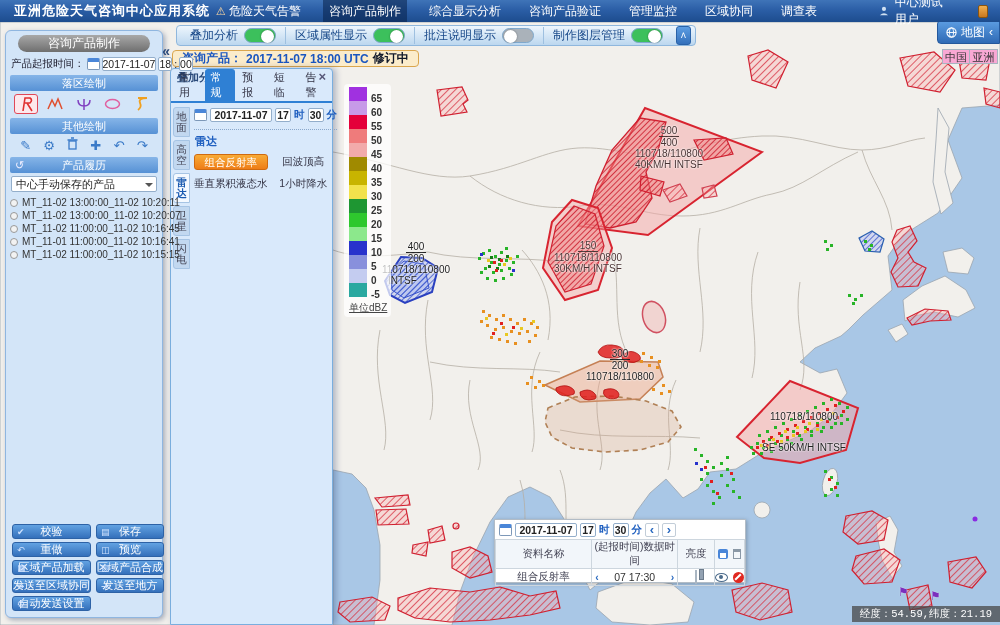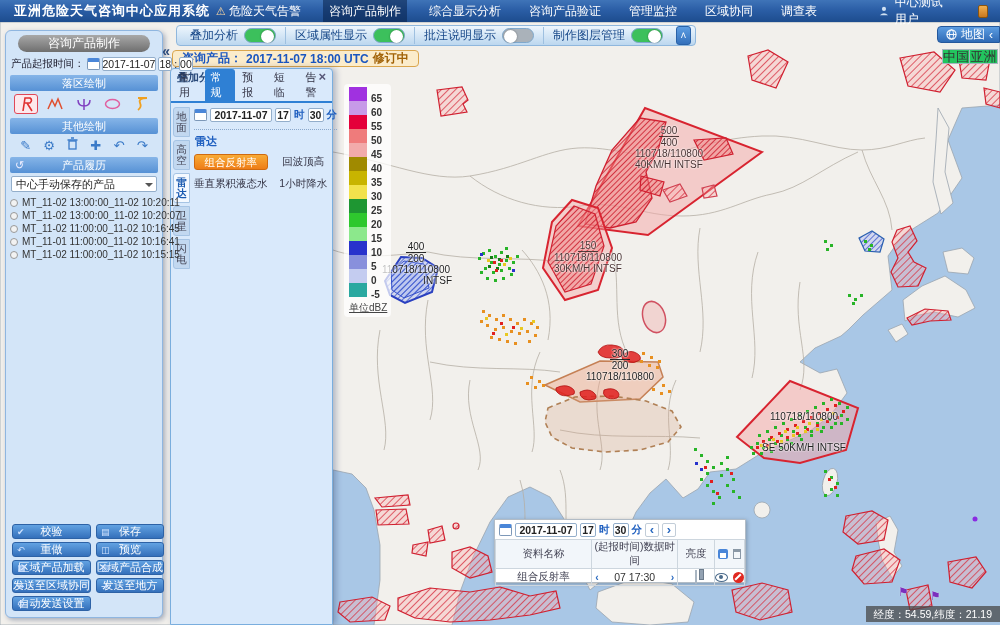--- a/index.html
+++ b/index.html
@@ -25,30 +25,30 @@
   .tgl-group:first-child { border-left:none; }
   .tgl-label { color:#1a4a8a; font-size:12px; white-space:nowrap; }
   .tgl { width:32px; height:15px; border-radius:8px; position:relative; border:1px solid #7fa8cc; }
   .tgl.on { background:#3cc05c; }
   .tgl.off { background:#aab2ba; }
   .tgl .knob { position:absolute; top:0.5px; width:13px; height:13px; border-radius:50%; background:#fff; box-shadow:0 0 2px rgba(0,0,0,.4); }
   .tgl.on .knob { right:1px; } .tgl.off .knob { left:1px; }
   #tb-collapse { width:15px; height:19px; margin-left:4px; background:linear-gradient(180deg,#5c9de2,#3470bb); border:1px solid #2a62a8; border-radius:3px; color:#fff; font-size:10px; text-align:center; line-height:18px; cursor:pointer; }
 
   
-  #mapbtn { position:absolute; right:0; top:26px; z-index:20; height:17px; display:flex; align-items:center; gap:4px; padding:0 6px 0 8px;
+  #mapbtn { position:absolute; right:0; top:20px; z-index:20; height:24px; display:flex; align-items:center; gap:4px; padding:0 6px 0 8px;
     background:linear-gradient(180deg,#5c9de2,#2f6ab5); border:1px solid #24589c; border-radius:4px 0 0 4px; color:#fff; font-size:12px; cursor:pointer; }
   #regiontabs { position:absolute; right:2px; top:49px; z-index:20; display:flex; }
-  .rtab { width:28px; height:15px; background:#22c55e; border:1px solid #a8b4c0; font-size:13px; color:#333; text-align:center; line-height:14px; cursor:pointer; }
+  .rtab { width:28px; height:15px; background:#f9a8d4; border:1px solid #a8b4c0; font-size:11px; color:#333; text-align:center; line-height:14px; cursor:pointer; }
   .rtab + .rtab { border-left:none; }
 
   
   #banner { position:absolute; left:172px; top:50px; z-index:19; height:17px; display:flex; align-items:center; gap:4px;
     background:#fbeccb; border:1px solid #daa64e; border-radius:4px; padding:0 9px; font-size:12px; font-weight:bold; }
-  #banner .bl { color:#1a56c0; } #banner .bt { color:#1a56c0; } #banner .bs { color:#a16207; }
+  #banner .bl { color:#1a56c0; } #banner .bt { color:#1a56c0; } #banner .bs { color:#0f172a; }
 
   
   #sidebar { position:absolute; left:5px; top:30px; width:158px; height:588px; z-index:25;
     background:#d3e5f8; border:1px solid #8fb6e0; border-radius:6px; box-shadow:2px 2px 5px rgba(20,40,90,.35); overflow:visible; }
   #sidebar .titlepill { margin:4px 12px 3px 12px; height:17px; border-radius:9px; background:linear-gradient(180deg,#a8a8a8,#6f6f6f);
     color:#fff; font-size:12px; text-align:center; line-height:17px; }
   #sb-collapse { position:absolute; right:-8px; top:12px; color:#2a4a7c; font-size:14px; font-weight:bold; cursor:pointer; z-index:5; }
   .sb-timerow { display:flex; align-items:center; gap:2px; padding:2px 5px 3px 5px; font-size:10.5px; color:#223; white-space:nowrap; }
   .ibox { background:#fff; border:1px solid #93aecb; border-radius:2px; font-size:10.5px; color:#222; text-align:center; height:14px; line-height:13px; }
   .d62 { width:60px; } .d18 { width:16px; }
@@ -118,21 +118,21 @@
   .fico { width:10px; height:10px; background:#4a86d8; border-radius:2px; position:relative; }
   .fico::after { content:""; position:absolute; left:2px; top:4px; right:2px; bottom:1px; background:#fff; }
   .tico { width:8px; height:10px; border:1px solid #8a98a6; border-top:3px solid #8a98a6; }
   .eye { width:13px; height:9px; border:1.5px solid #4a6a8a; border-radius:50%; position:relative; }
   .eye::after { content:""; position:absolute; left:3.5px; top:1.5px; width:4px; height:4px; background:#4a6a8a; border-radius:50%; }
   .stop { width:11px; height:11px; background:#e02820; border-radius:50%; position:relative; }
   .stop::after { content:""; position:absolute; left:1.5px; right:1.5px; top:4.5px; height:2px; background:#fff; transform:rotate(-45deg); }
 
   
   #statusbar { position:absolute; right:0; top:606px; height:16px; z-index:15; background:rgba(72,72,72,.75);
-    color:#fff; font-size:10.5px; line-height:16px; padding:0 8px; }
+    color:#fff; font-size:10.5px; line-height:16px; padding:0 8px;font-family:Liberation Mono, monospace; }
 
   
   .anno { position:absolute; z-index:8; font-size:10px; color:#4a3434; text-align:center; line-height:11px;
     text-shadow:0 0 2px #fff,0 0 2px #fff; white-space:nowrap; }
   .anno .frac { display:inline-block; border-bottom:1px solid #4a3434; padding:0 2px; }
   .anno.dark { color:#222; }
   .flag { position:absolute; z-index:9; color:#7b2fbe; font-size:12px; text-shadow:0 0 1px #fff; }
 
   svg#map { position:absolute; left:0; top:0; z-index:1; }
 </style>
@@ -274,21 +274,21 @@
 </div>
 <div class="anno" style="left:545px;top:240px;width:86px;">
   <div><span class="frac">150</span></div>
   <div>110718/110800</div>
   <div>30KM/H INTSF</div>
 </div>
 <div class="anno dark" style="left:380px;top:241px;width:72px;">
   <div><span class="frac" style="border-color:#222">400</span></div>
   <div>200</div>
   <div>110718/110800</div>
-  <div style="text-align:right;padding-left:8px;">INTSF</div>
+  <div style="text-align:left;padding-left:8px;">INTSF</div>
 </div>
 <div class="anno dark" style="left:580px;top:348px;width:80px;">
   <div><span class="frac" style="border-color:#222">300</span></div>
   <div>200</div>
   <div>110718/110800</div>
 </div>
 <div class="anno dark" style="left:752px;top:411px;width:104px;">
   <div>110718/110800</div>
   <div style="margin-top:20px">SE 50KM/H INTSF</div>
 </div>

